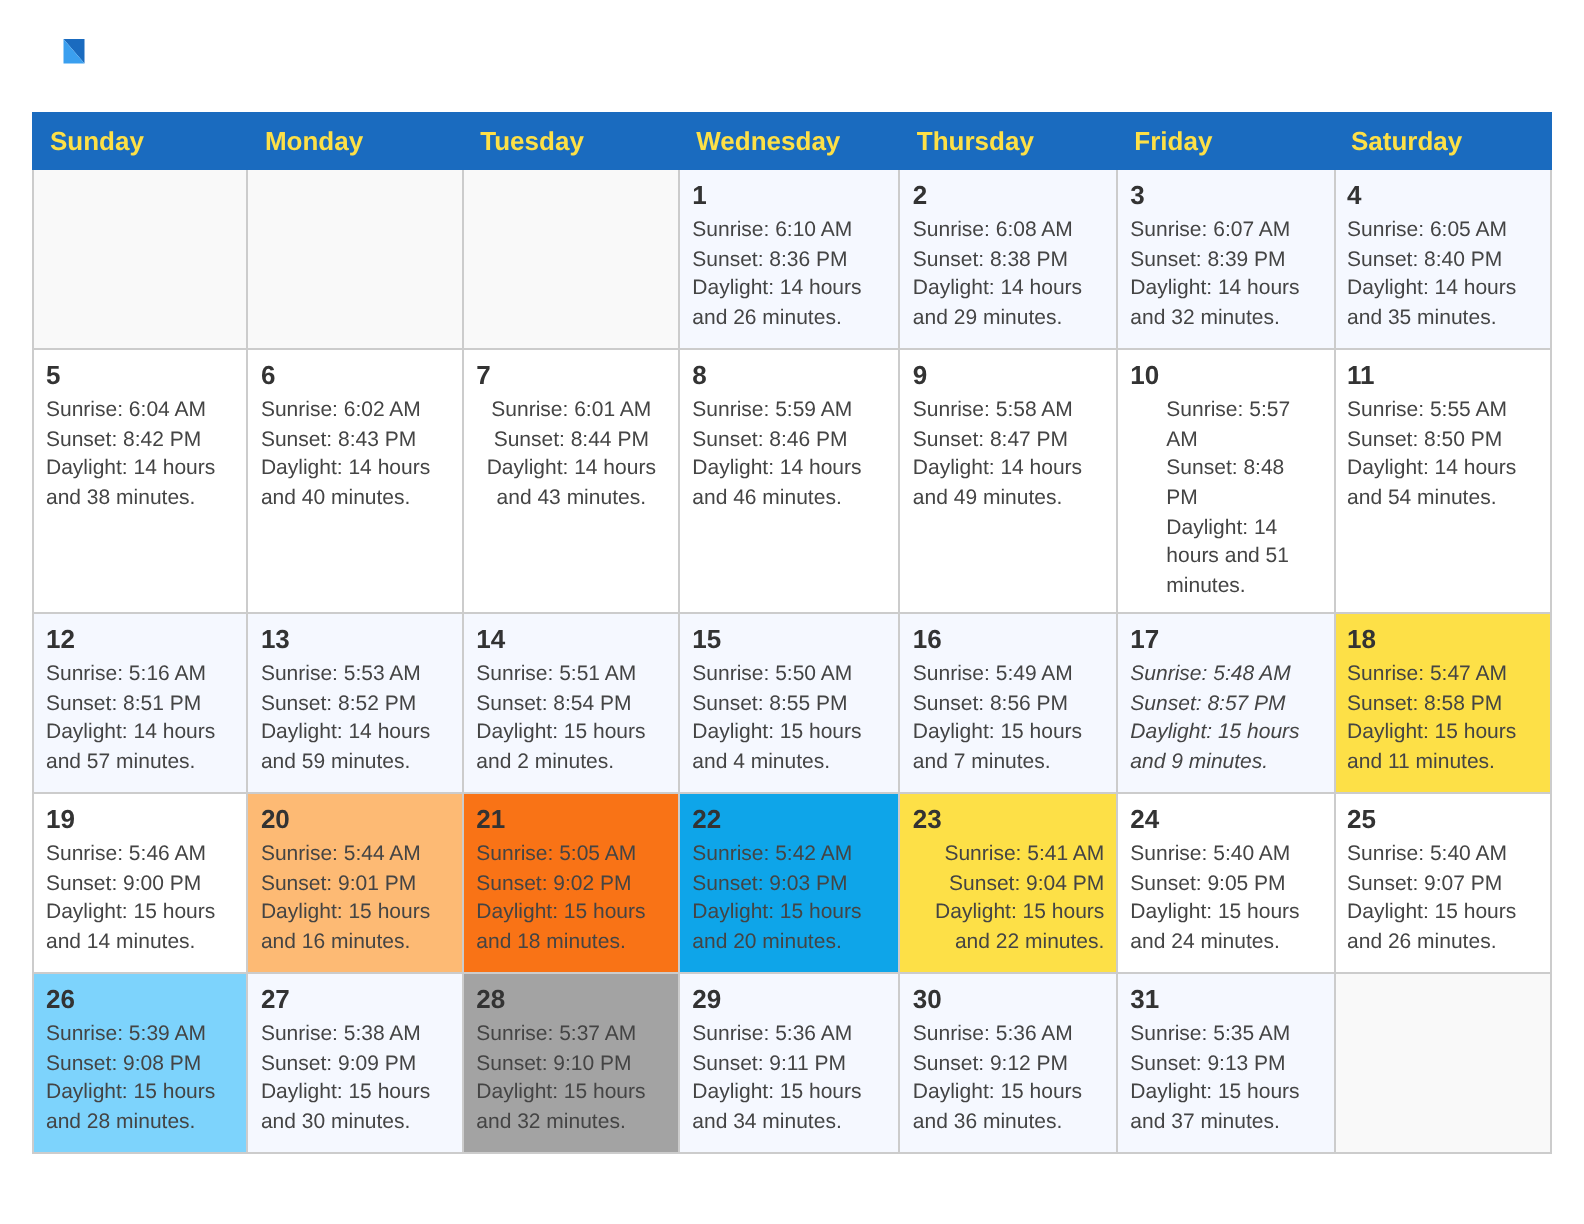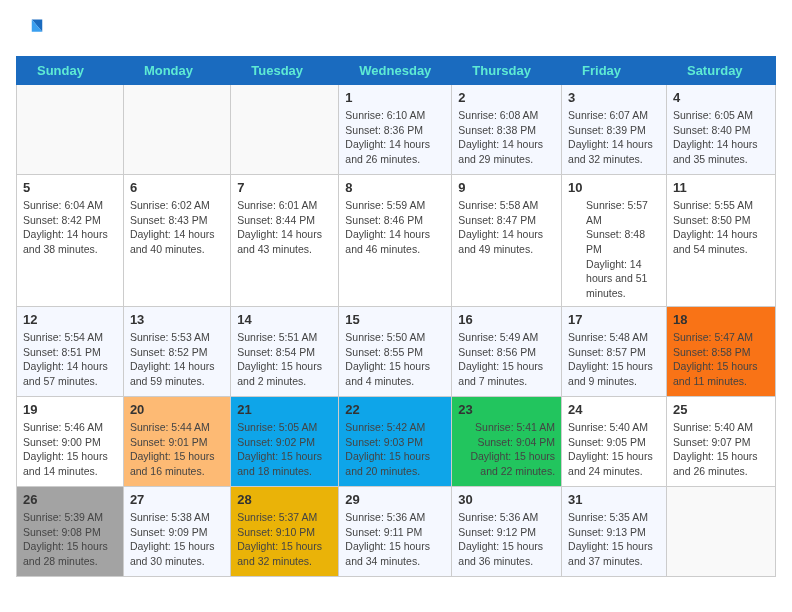--- a/index.html
+++ b/index.html
@@ -30,23 +30,23 @@
     .title-block { text-align: right; }
     .title-month { font-size: 36px; font-weight: bold; color: #333; }
     .title-location { font-size: 16px; color: #555; }
     .calendar {
       width: 100%;
       border-collapse: collapse;
       font-size: 11px;
     }
     .calendar th {
       background: #1a6bbf;
-      color: #5eead4;
+      color: #fde047;
       text-align: left;
-      padding: 6px 20px;
+      padding: 6px 8px;
       font-size: 13px;
       font-weight: bold;
       border: 1px solid #1a6bbf;
     }
     .calendar td {
       border: 1px solid #ccc;
       vertical-align: top;
       padding: 5px 6px;
       width: 113px;
       height: 90px;
@@ -138,21 +138,21 @@
 Daylight: 14 hours and 38 minutes.</div>
         </td>
         <td style="background: rgb(255, 255, 255);">
           <div class="day-number">6</div>
           <div class="day-info" style="white-space: pre-line;">Sunrise: 6:02 AM
 Sunset: 8:43 PM
 Daylight: 14 hours and 40 minutes.</div>
         </td>
         <td style="background: rgb(255, 255, 255);">
           <div class="day-number">7</div>
-          <div class="day-info" style="white-space: pre-line;">Sunrise: 6:01 AM
+          <div class="day-info" style="white-space: pre-line; text-align: center;">Sunrise: 6:01 AM
 Sunset: 8:44 PM
 Daylight: 14 hours and 43 minutes.</div>
         </td>
         <td style="background: rgb(255, 255, 255);">
           <div class="day-number">8</div>
           <div class="day-info" style="white-space: pre-line;">Sunrise: 5:59 AM
 Sunset: 8:46 PM
 Daylight: 14 hours and 46 minutes.</div>
         </td>
         <td style="background: rgb(255, 255, 255);">
@@ -170,21 +170,21 @@
         <td style="background: rgb(255, 255, 255);">
           <div class="day-number">11</div>
           <div class="day-info" style="white-space: pre-line;">Sunrise: 5:55 AM
 Sunset: 8:50 PM
 Daylight: 14 hours and 54 minutes.</div>
         </td>
       </tr>
       <tr>
         <td style="background: rgb(245, 248, 255); margin-left: 44px;">
           <div class="day-number">12</div>
-          <div class="day-info" style="white-space: pre-line;">Sunrise: 5:54 AM
+          <div class="day-info" style="white-space: pre-line;">Sunrise: 5:16 AM
 Sunset: 8:51 PM
 Daylight: 14 hours and 57 minutes.</div>
         </td>
         <td style="background: rgb(245, 248, 255);">
           <div class="day-number">13</div>
           <div class="day-info" style="white-space: pre-line;">Sunrise: 5:53 AM
 Sunset: 8:52 PM
 Daylight: 14 hours and 59 minutes.</div>
         </td>
         <td style="background: rgb(245, 248, 255);">
@@ -200,89 +200,89 @@
 Daylight: 15 hours and 4 minutes.</div>
         </td>
         <td style="background: rgb(245, 248, 255);">
           <div class="day-number">16</div>
           <div class="day-info" style="white-space: pre-line;">Sunrise: 5:49 AM
 Sunset: 8:56 PM
 Daylight: 15 hours and 7 minutes.</div>
         </td>
         <td style="background: rgb(245, 248, 255);">
           <div class="day-number">17</div>
-          <div class="day-info" style="white-space: pre-line;">Sunrise: 5:48 AM
+          <div class="day-info" style="white-space: pre-line; font-style: italic;">Sunrise: 5:48 AM
 Sunset: 8:57 PM
 Daylight: 15 hours and 9 minutes.</div>
         </td>
-        <td style="background: #f97316;">
+        <td style="background: #fde047;">
           <div class="day-number">18</div>
           <div class="day-info" style="white-space: pre-line;">Sunrise: 5:47 AM
 Sunset: 8:58 PM
 Daylight: 15 hours and 11 minutes.</div>
         </td>
       </tr>
       <tr>
         <td style="background: rgb(255, 255, 255);">
           <div class="day-number">19</div>
           <div class="day-info" style="white-space: pre-line;">Sunrise: 5:46 AM
 Sunset: 9:00 PM
 Daylight: 15 hours and 14 minutes.</div>
         </td>
         <td style="background: #fdba74;">
           <div class="day-number">20</div>
           <div class="day-info" style="white-space: pre-line;">Sunrise: 5:44 AM
 Sunset: 9:01 PM
 Daylight: 15 hours and 16 minutes.</div>
         </td>
-        <td style="background: #0ea5e9;">
+        <td style="background: #f97316;">
           <div class="day-number">21</div>
           <div class="day-info" style="white-space: pre-line;">Sunrise: 5:05 AM
 Sunset: 9:02 PM
 Daylight: 15 hours and 18 minutes.</div>
         </td>
         <td style="background: #0ea5e9;">
           <div class="day-number">22</div>
           <div class="day-info" style="white-space: pre-line;">Sunrise: 5:42 AM
 Sunset: 9:03 PM
 Daylight: 15 hours and 20 minutes.</div>
         </td>
-        <td style="background: #22c55e;">
+        <td style="background: #fde047;">
           <div class="day-number">23</div>
           <div class="day-info" style="white-space: pre-line; text-align: right;">Sunrise: 5:41 AM
 Sunset: 9:04 PM
 Daylight: 15 hours and 22 minutes.</div>
         </td>
         <td style="background: rgb(255, 255, 255);">
           <div class="day-number">24</div>
           <div class="day-info" style="white-space: pre-line;">Sunrise: 5:40 AM
 Sunset: 9:05 PM
 Daylight: 15 hours and 24 minutes.</div>
         </td>
         <td style="background: rgb(255, 255, 255);">
           <div class="day-number">25</div>
           <div class="day-info" style="white-space: pre-line;">Sunrise: 5:40 AM
 Sunset: 9:07 PM
 Daylight: 15 hours and 26 minutes.</div>
         </td>
       </tr>
       <tr>
-        <td style="background: #a3a3a3;">
+        <td style="background: #7dd3fc;">
           <div class="day-number">26</div>
           <div class="day-info" style="white-space: pre-line;">Sunrise: 5:39 AM
 Sunset: 9:08 PM
 Daylight: 15 hours and 28 minutes.</div>
         </td>
         <td style="background: rgb(245, 248, 255);">
           <div class="day-number">27</div>
           <div class="day-info" style="white-space: pre-line;">Sunrise: 5:38 AM
 Sunset: 9:09 PM
 Daylight: 15 hours and 30 minutes.</div>
         </td>
-        <td style="background: #eab308;">
+        <td style="background: #a3a3a3;">
           <div class="day-number">28</div>
           <div class="day-info" style="white-space: pre-line;">Sunrise: 5:37 AM
 Sunset: 9:10 PM
 Daylight: 15 hours and 32 minutes.</div>
         </td>
         <td style="background: rgb(245, 248, 255);">
           <div class="day-number">29</div>
           <div class="day-info" style="white-space: pre-line;">Sunrise: 5:36 AM
 Sunset: 9:11 PM
 Daylight: 15 hours and 34 minutes.</div>

